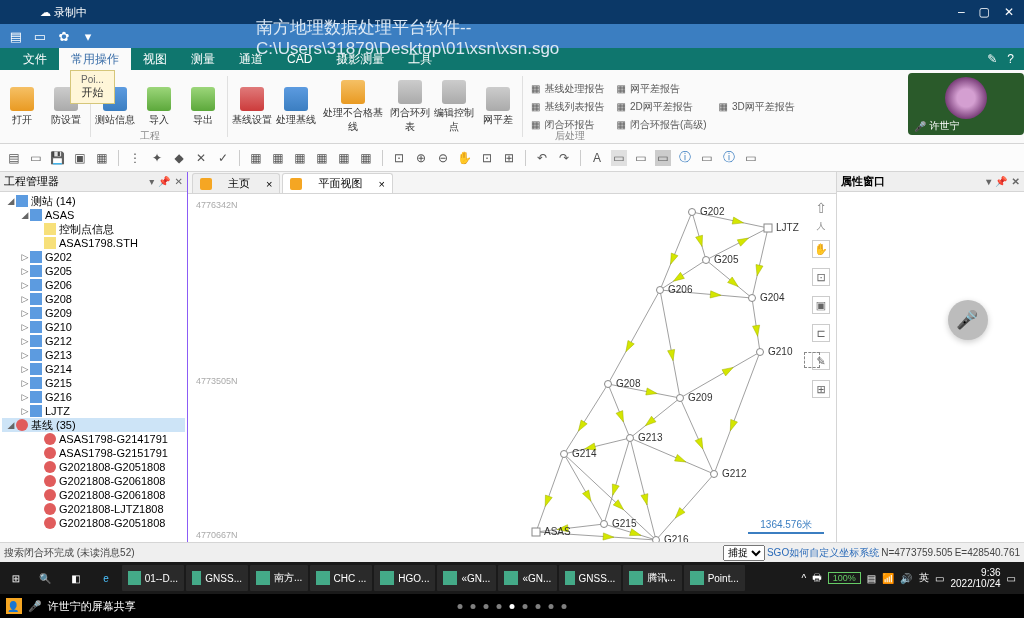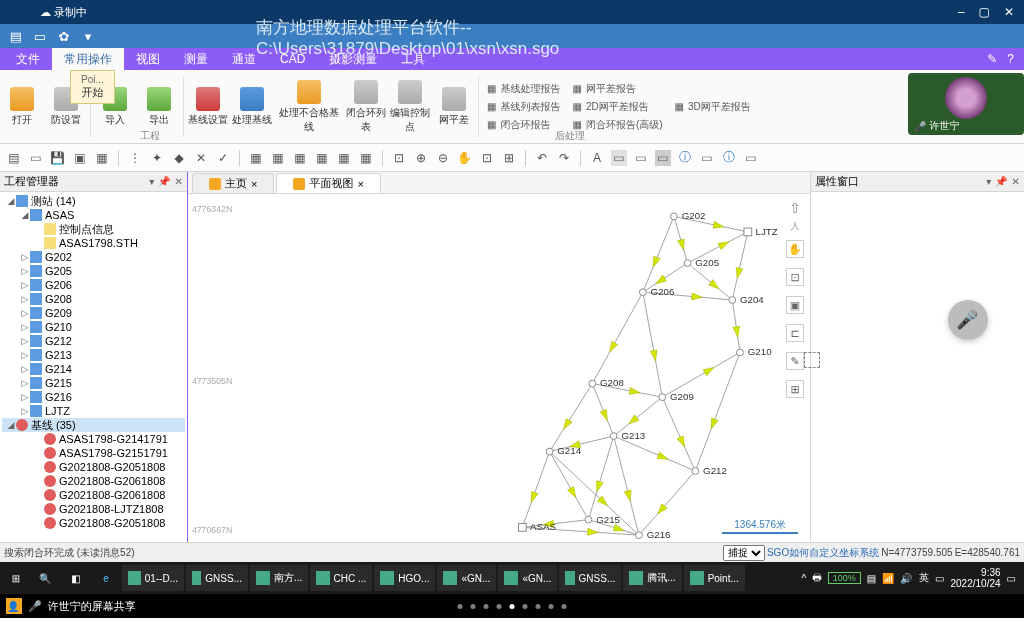--- a/index.html
+++ b/index.html
@@ -6,21 +6,21 @@
 body { width: 1024px; height: 640px; overflow: hidden; background: #fff; font-size: 11px; position: relative; }
 
 .titlebar { height: 24px; background: #0b3867; color: #fff; display: flex; align-items: center; position: relative; }
 .titlebar .cloud-label { margin-left: 40px; font-size: 11px; }
 .titlebar-center { position: absolute; left: 50%; transform: translateX(-50%); font-size: 17px; color: #dce8f4; top: 16px; }
 .win-controls { margin-left: auto; display: flex; gap: 14px; padding-right: 10px; font-size: 12px; }
 
 .quickbar { height: 24px; background: #3b7ec1; display: flex; align-items: center; padding-left: 8px; gap: 8px; color: #fff; }
 .quickbar span { width: 16px; font-size: 13px; text-align: center; }
 
-.menubar { height: 22px; background: #8b5cf6; display: flex; align-items: center; padding-left: 4px; color: #fff; font-size: 12px; }
+.menubar { height: 22px; background: #0f766e; display: flex; align-items: center; padding-left: 11px; color: #fff; font-size: 12px; }
 .menubar .tab { padding: 3px 12px; }
 .menubar .tab.active { background: #fafafa; color: #3b6ea8; }
 .menubar .help { margin-left: auto; padding-right: 10px; }
 
 .ribbon { height: 74px; background: #fafafa; border-bottom: 1px solid #d5d5d5; display: flex; position: relative; }
 .ribbon .bigbtn { display: flex; flex-direction: column; align-items: center; justify-content: center; width: 44px; padding: 2px 1px; font-size: 10px; color: #333; text-align: center; }
 .ribbon .bigbtn .ic { width: 24px; height: 24px; margin-bottom: 2px; }
 .ribbon .sep { width: 1px; background: #e0e0e0; margin: 6px 2px; }
 .ribbon .sect-label { text-align: center; font-size: 10px; color: #888; padding-top: 1px; }
 .ribbon .linkcol { display: flex; flex-direction: column; justify-content: center; padding: 2px 6px; gap: 4px; font-size: 10px; color: #585858; }
@@ -43,37 +43,37 @@
 .tree { flex: 1; overflow-y: auto; font-size: 11px; padding: 2px; }
 .tree .row { display: flex; align-items: center; height: 14px; white-space: nowrap; }
 .tree .row.sel { background: #cde4f7; }
 .tree .caret { width: 10px; text-align: center; color: #666; font-size: 9px; }
 .tree .ic-small { width: 12px; height: 12px; margin-right: 3px; display:inline-block;}
 .tree .ind1{padding-left:4px}.tree .ind2{padding-left:18px}.tree .ind3{padding-left:32px}
 .ic-station{background:#5c9be0}.ic-doc{background:#f7e07a}.ic-bl{background:#e05c5c;border-radius:50%}
 
 .center { flex: 1; display: flex; flex-direction: column; position: relative; }
 .tabs { height: 22px; background: #f5f5f5; border-bottom: 1px solid #d5d5d5; display: flex; align-items: flex-end; padding-left: 4px; gap: 2px; }
-.tabs .tab { height: 20px; padding: 2px 16px; background: #efefef; border: 1px solid #d5d5d5; border-bottom: none; border-radius: 3px 3px 0 0; font-size: 11px; display: flex; align-items: center; gap: 4px; }
+.tabs .tab { height: 20px; padding: 2px 7px; background: #efefef; border: 1px solid #d5d5d5; border-bottom: none; border-radius: 3px 3px 0 0; font-size: 11px; display: flex; align-items: center; gap: 16px; }
 .tabs .tab.active { background: #fff; }
 .tabs .tab .sq{width:12px;height:12px;background:#f5a623;border-radius:2px}
 .canvas { flex: 1; background: #fff; position: relative; overflow: hidden; }
 .canvas svg { width: 100%; height: 100%; }
 .node circle{fill:#fff;stroke:#888;stroke-width:1}
 .node text{font-size:10px;fill:#333}
 .base{fill:#fff;stroke:#888}
 .arrow{fill:#d4e600;stroke:#9fad00;stroke-width:0.5}
 .edge{stroke:#888;stroke-width:0.8;fill:none}
 .coord-label{font-size:9px;fill:#aaa}
 .canvas .vtools{position:absolute;right:6px;top:6px;display:flex;flex-direction:column;gap:10px}
 .canvas .vtools .vt{width:18px;height:18px;border:1px solid #ccc;background:#fff;display:flex;align-items:center;justify-content:center;font-size:11px;color:#666}
 .canvas .compass{position:absolute;right:6px;top:6px;width:18px;text-align:center;color:#888;font-size:14px}
 .canvas .scale{position:absolute;right:12px;bottom:8px;font-size:10px;color:#3b7ec1;border-bottom:2px solid #3b7ec1;padding:0 12px}
 
-.proppanel { width: 214px; border-left: 1px solid #d5d5d5; display: flex; flex-direction: column; }
+.proppanel { width: 188px; border-left: 1px solid #d5d5d5; display: flex; flex-direction: column; font-weight: bold; }
 
 .statusbar { height: 20px; background: #efefef; border-top: 1px solid #d5d5d5; display: flex; align-items: center; font-size: 10px; padding: 0 4px; color: #444; }
 .statusbar .right { margin-left: auto; display: flex; gap: 2px; align-items: center; }
 .statusbar .link { color: #2a6ab8; }
 .statusbar select{font-size:10px;height:16px}
 
 .taskbar { height: 32px; background: #1a1a1a; display: flex; align-items: center; padding: 0 2px; gap: 2px; }
 .taskbar .tbtn { height: 26px; padding: 0 6px; display: flex; align-items: center; gap: 4px; font-size: 10px; color: #fff; background: #2a2a2a; border-radius: 1px; max-width: 62px; overflow: hidden; white-space: nowrap; }
 .taskbar .start{width:28px;justify-content:center;background:transparent}
 .taskbar .tray { margin-left: auto; display: flex; align-items: center; gap: 6px; color: #fff; font-size: 10px; padding-right: 6px; }
@@ -131,20 +131,24 @@
   <div style="display:flex">
     <div class="bigbtn">
         <div class="ic ic-orange"></div>
         <span>打开</span>
       </div>
     <div class="bigbtn">
         <div class="ic ic-grey"></div>
         <span>防设置</span>
       </div>
     <div class="sep"></div>
+    <div class="bigbtn">
+        <div class="ic ic-blue"></div>
+        <span>测站信息</span>
+      </div>
     <div class="bigbtn">
         <div class="ic ic-green"></div>
         <span>导入</span>
       </div>
     <div class="bigbtn">
         <div class="ic ic-green"></div>
         <span>导出</span>
       </div>
     <div class="sep"></div>
     <div class="bigbtn">

